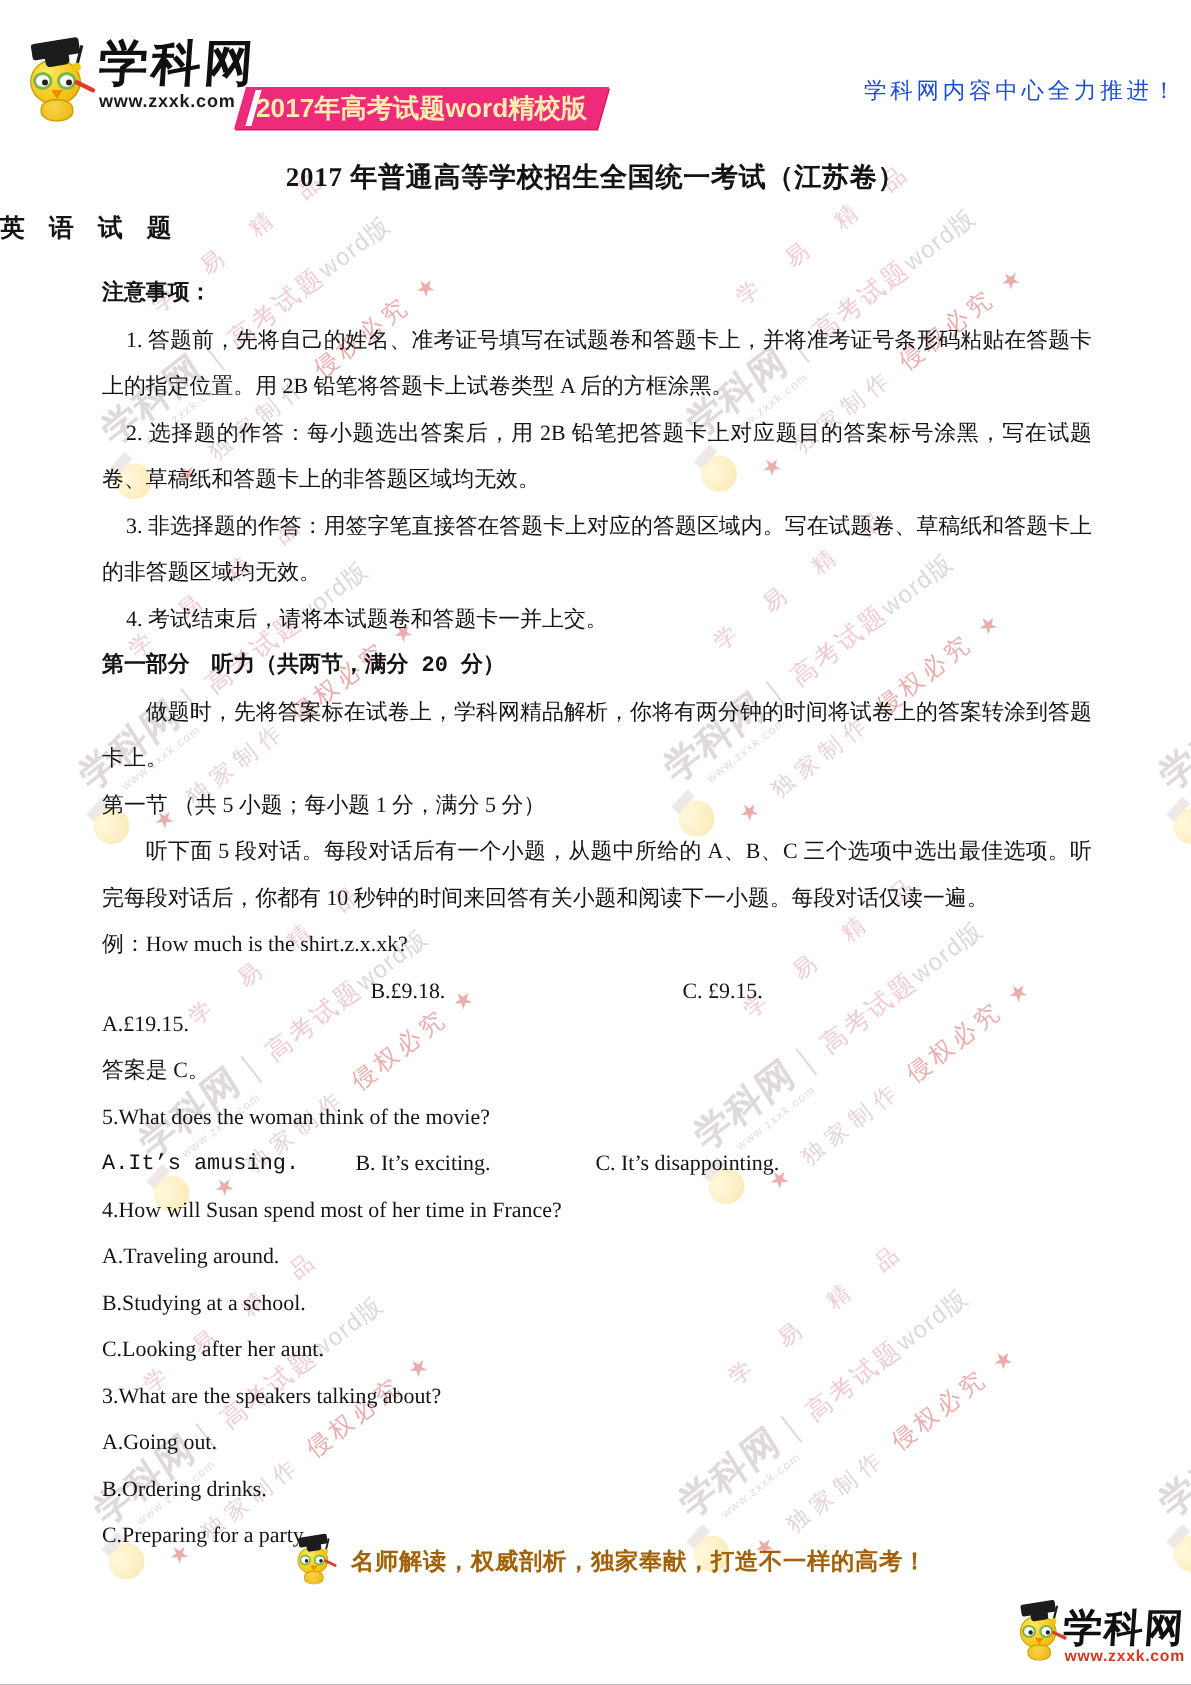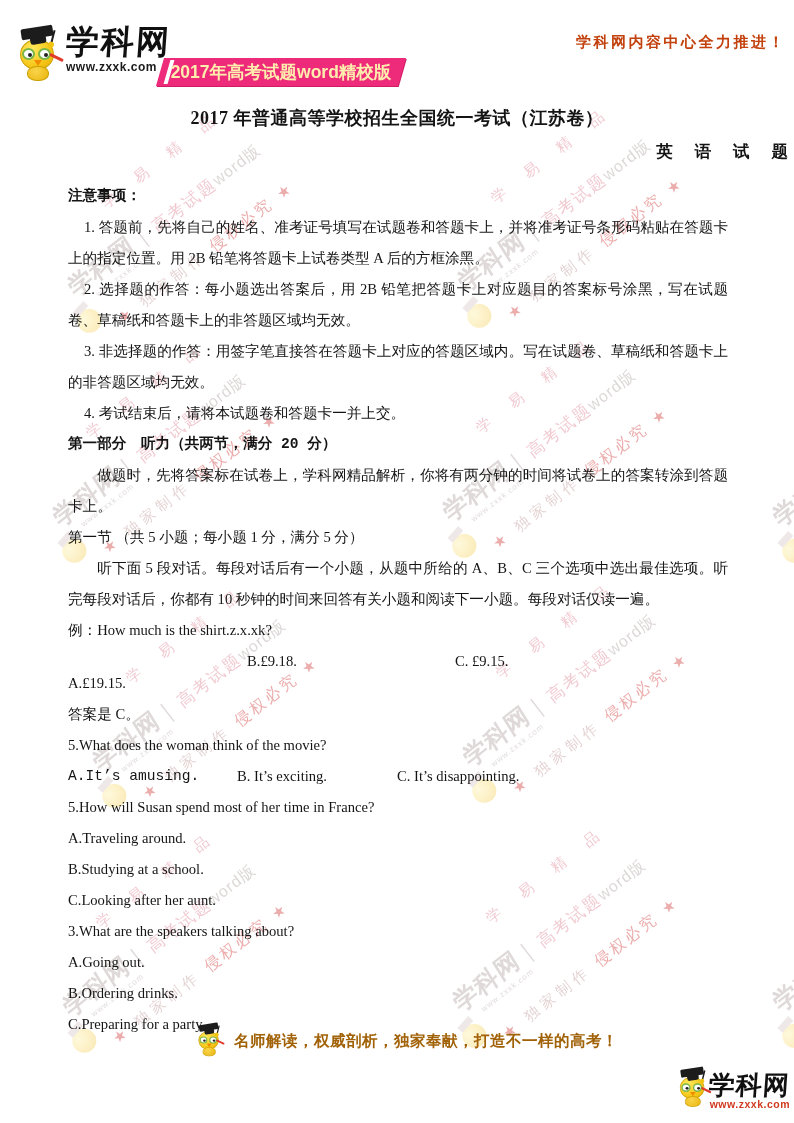--- a/index.html
+++ b/index.html
@@ -43,21 +43,21 @@
             background:#ee2a7b; transform:skewX(-16deg); box-shadow:1px 1px 0 #d11b67; }
   .banner::before { content:""; position:absolute; left:7px; top:2px; width:4px; height:24px; background:#fff; }
   .banner-text { display:block; transform:skewX(16deg); text-align:center; line-height:28px;
                  font-family:"Liberation Sans",sans-serif; font-size:17.5px; font-weight:bold; color:#ffedad; }
 
   .hdr-right { position:absolute; right:8px; top:28px; text-align:right; }
   .slogan-red { display:inline-flex; align-items:center; gap:2px;
                 font-size:18px; font-weight:bold; font-style:italic; color:#c0392b;
                 border-bottom:4px double #b2706a; padding-bottom:3px; }
   .thumb { width:17px; height:17px; flex:0 0 auto; }
-  .slogan-sub { margin-top:5px; font-size:15px; color:#c2410c; letter-spacing:2.5px; font-weight:700;
+  .slogan-sub { margin-top:23px; font-size:15px; color:#1d4ed8; letter-spacing:2.5px; font-weight:400;
                 font-family:"Liberation Serif",serif; }
 
   
   .owl { position:relative; width:46px; height:60px; }
   .owl-face { position:absolute; top:15px; left:4px; width:34px; height:31px; border-radius:50%;
               background:radial-gradient(circle at 35% 30%, #ffe95e, #f6c516 62%, #e0a700);
               border:1px solid #caa003; }
   .owl-body { position:absolute; top:42px; left:11px; width:22px; height:15px; border-radius:45%;
               background:radial-gradient(circle at 40% 30%, #f9d44a, #eab50e); border:1px solid #caa003; }
   .owl-cap { position:absolute; top:3px; left:5px; width:32px; height:11px; background:#1c1c1c;
@@ -71,22 +71,22 @@
   .owl-pupil { position:absolute; top:3px; left:4px; width:4px; height:4px; background:#222; border-radius:50%; }
   .owl-beak { position:absolute; top:20px; left:13px; width:0; height:0;
               border-left:4px solid transparent; border-right:4px solid transparent; border-top:6px solid #f08c00; }
   .owl-pen { position:absolute; top:32px; left:33px; width:15px; height:3px; background:#e03a2a; transform:rotate(26deg); border-radius:2px; }
   .owl.mid { transform:scale(.72); transform-origin:top left; }
   .owl.small { transform:scale(.60); transform-origin:top left; }
 
   
   .title { position:absolute; left:0; right:0; top:106px; text-align:center;
            font-size:18px; font-weight:bold; letter-spacing:.5px; }
-  .subtitle { position:absolute; left:0; right:0; top:141px; text-align:right;
-              font-size:16.5px; font-weight:bold; letter-spacing:6px;font-family:Liberation Mono, monospace; }
+  .subtitle { position:absolute; left:0; right:0; top:141px; text-align:left;
+              font-size:16.5px; font-weight:bold; letter-spacing:6px; }
   .doc { position:absolute; left:68px; top:181px; width:660px; font-size:14.6px; line-height:31px; }
   .doc p { text-align:justify; }
   .b { font-weight:bold;font-family:Liberation Mono, monospace; }
   .ind1 { text-indent:1.1em; }
   .ind2 { text-indent:2em; }
   .optrow { display:flex; }
   .optrow.ex .c1 { width:179px;margin-top:22px; } .optrow.ex .c2 { width:208px; }
   .optrow.q1 .c1 { width:169px;font-family:Liberation Mono, monospace; } .optrow.q1 .c2 { width:160px; }
   .optrow .c3 { flex:1; }
 
@@ -293,21 +293,21 @@
     </div>
     <p>答案是 C。</p>
 
     <p>5.What does the woman think of the movie?</p>
     <div class="optrow q1">
       <span class="c1">A.It’s amusing.</span>
       <span class="c2">B. It’s exciting.</span>
       <span class="c3">C. It’s disappointing.</span>
     </div>
 
-    <p>5.How will Susan spend most of her time in France?</p>
+    <p>4.How will Susan spend most of her time in France?</p>
     <p>A.Traveling around.</p>
     <p>B.Studying at a school.</p>
     <p>C.Looking after her aunt.</p>
 
     <p>3.What are the speakers talking about?</p>
     <p>A.Going out.</p>
     <p>B.Ordering drinks.</p>
     <p>C.Preparing for a party.</p>
   </div>
 

